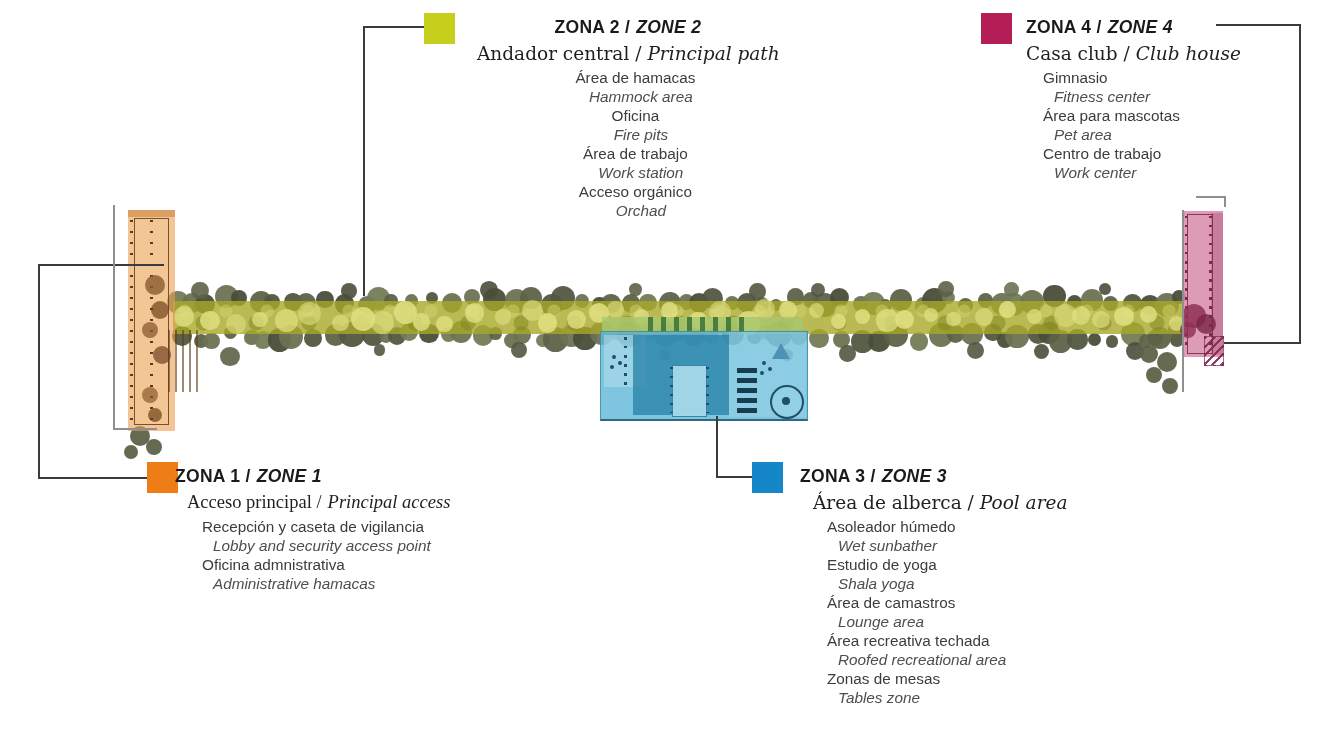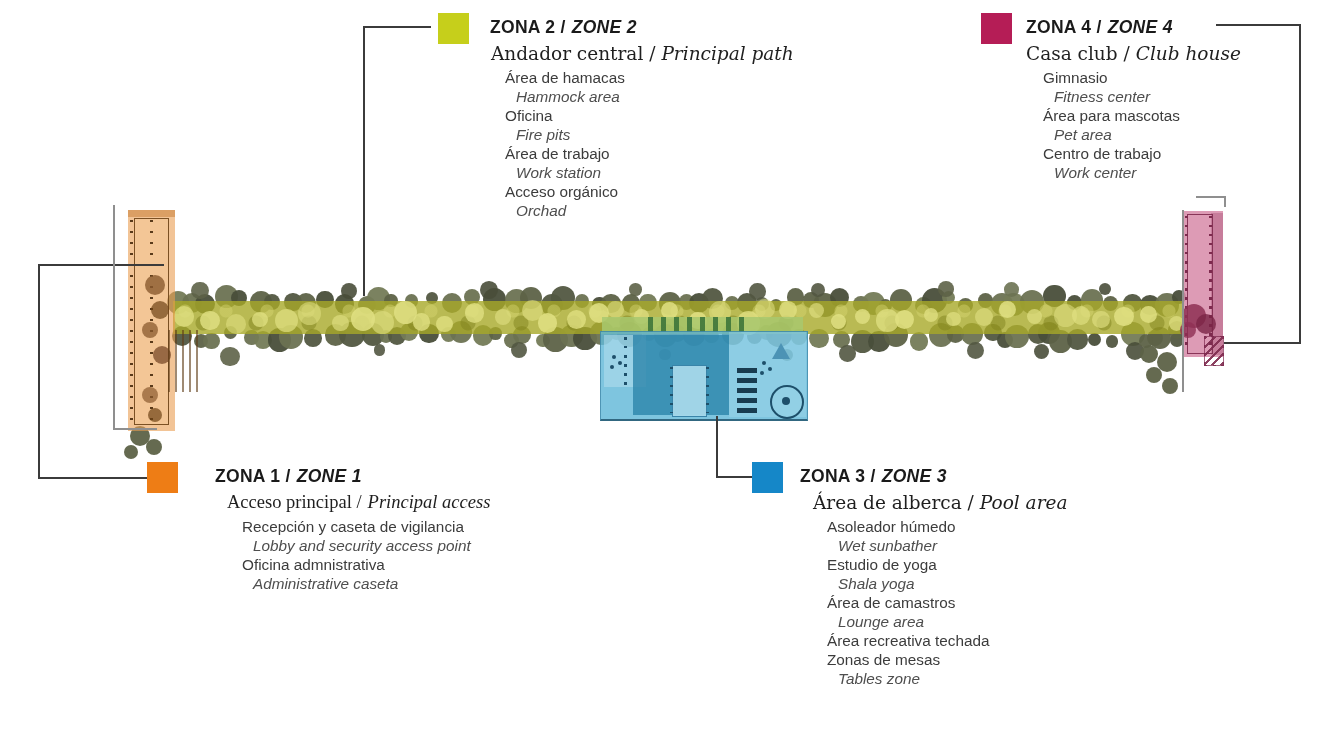--- a/index.html
+++ b/index.html
@@ -13,21 +13,21 @@
   .c-title{font-size:17.5px;font-weight:800;line-height:28px;color:#1a1a1a;letter-spacing:.3px;white-space:nowrap;}
   .c-title .t-it{font-style:italic;margin-left:6px;}
   .c-sub{font-family:"DejaVu Serif","Liberation Serif",serif;font-size:18.5px;line-height:25px;color:#1f1f1f;white-space:nowrap;}
   .c-sub .s-it{font-style:italic;margin-left:6px;}
   .c-items{list-style:none;margin:2px 0 0 0;padding:0;}
   .c-items li{margin:0;padding:0;}
   .i-es{font-size:15.3px;line-height:19px;color:#3c3c3c;white-space:nowrap;}
   .i-en{font-size:15.3px;line-height:19px;color:#4e4e4e;font-style:italic;padding-left:11px;white-space:nowrap;}
 
   
-  .z1 .callout-text{margin-left:68px;} .z1 .c-sub{margin-left:12px;font-family:Liberation Serif, serif;} .z1 .c-items{margin-left:27px;}
+  .z1 .callout-text{margin-left:28px;} .z1 .c-sub{margin-left:12px;font-family:Liberation Serif, serif;} .z1 .c-items{margin-left:27px;}
   .z2 .callout-text{margin-left:52px;} .z2 .c-sub{margin-left:1px;}  .z2 .c-items{margin-left:15px;}
   .z3 .callout-text{margin-left:48px;} .z3 .c-sub{margin-left:13px;} .z3 .c-items{margin-left:27px;}
   .z4 .callout-text{margin-left:45px;} .z4 .c-sub{margin-left:0;}    .z4 .c-items{margin-left:17px;}
 
   
   .lead{position:absolute;background:#3b3b3b;z-index:6;}
   .glead{position:absolute;background:#8f8f8f;z-index:6;}
 
   
   #map{position:absolute;left:0;top:0;width:1341px;height:752px;z-index:1;}
@@ -339,21 +339,21 @@
   <div class="lead" style="left:1216px;top:24px;width:85px;height:2px;"></div>
   <div class="lead" style="left:1299px;top:24px;width:2px;height:320px;"></div>
   <div class="lead" style="left:1224px;top:342px;width:77px;height:2px;"></div>
 
   <div class="glead" style="left:113px;top:205px;width:2px;height:225px;"></div>
   <div class="glead" style="left:113px;top:428px;width:44px;height:2px;"></div>
   <div class="glead" style="left:1196px;top:196px;width:30px;height:2px;"></div>
   <div class="glead" style="left:1224px;top:196px;width:2px;height:11px;"></div>
   <div class="glead" style="left:1182px;top:210px;width:2px;height:182px;"></div>
 
-  <div class="callout z2" style="left:438px;top:13px;">
+  <div class="callout z2" style="left:424px;top:13px;text-align:center;">
     <div class="swatch" style="background: rgb(198, 207, 27);"></div>
     <div class="callout-text">
       <div class="c-title"><span class="t-es">ZONA 2 /</span><span class="t-it">ZONE 2</span></div>
       <div class="c-sub"><span class="s-es">Andador central /</span><span class="s-it">Principal path</span></div>
       <ul class="c-items">
         <li>
             <div class="i-es">Área de hamacas</div>
             <div class="i-en">Hammock area</div>
           </li>
         <li>
@@ -399,21 +399,21 @@
     <div class="callout-text">
       <div class="c-title"><span class="t-es">ZONA 1 /</span><span class="t-it">ZONE 1</span></div>
       <div class="c-sub"><span class="s-es">Acceso principal /</span><span class="s-it">Principal access</span></div>
       <ul class="c-items">
         <li>
             <div class="i-es">Recepción y caseta de vigilancia</div>
             <div class="i-en">Lobby and security access point</div>
           </li>
         <li>
             <div class="i-es">Oficina admnistrativa</div>
-            <div class="i-en">Administrative caseta</div>
+            <div class="i-en">Administrative hamacas</div>
           </li>
       </ul>
     </div>
   </div>
 
   <div class="callout z3" style="left:752px;top:462px;">
     <div class="swatch" style="background: rgb(21, 135, 200);"></div>
     <div class="callout-text">
       <div class="c-title"><span class="t-es">ZONA 3 /</span><span class="t-it">ZONE 3</span></div>
       <div class="c-sub"><span class="s-es">Área de alberca /</span><span class="s-it">Pool area</span></div>
@@ -425,20 +425,21 @@
         <li>
             <div class="i-es">Estudio de yoga</div>
             <div class="i-en">Shala yoga</div>
           </li>
         <li>
             <div class="i-es">Área de camastros</div>
             <div class="i-en">Lounge area</div>
           </li>
         <li>
             <div class="i-es">Área recreativa techada</div>
+            <div class="i-en">Roofed recreational area</div>
           </li>
         <li>
             <div class="i-es">Zonas de mesas</div>
             <div class="i-en">Tables zone</div>
           </li>
       </ul>
     </div>
   </div>
 
 </div>

